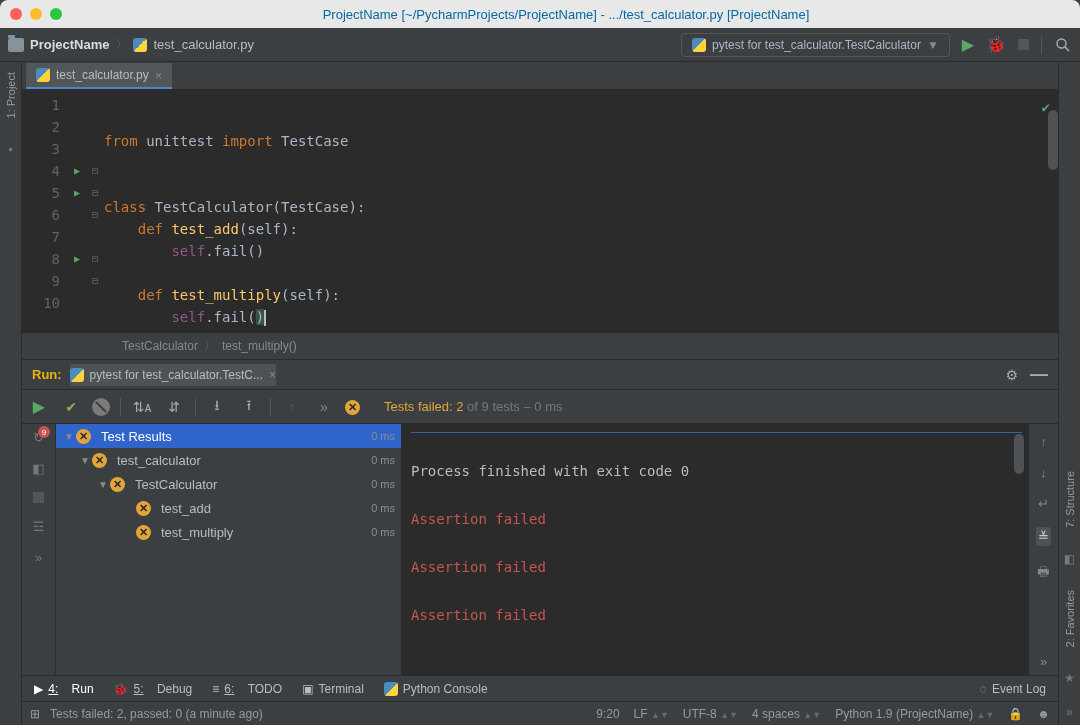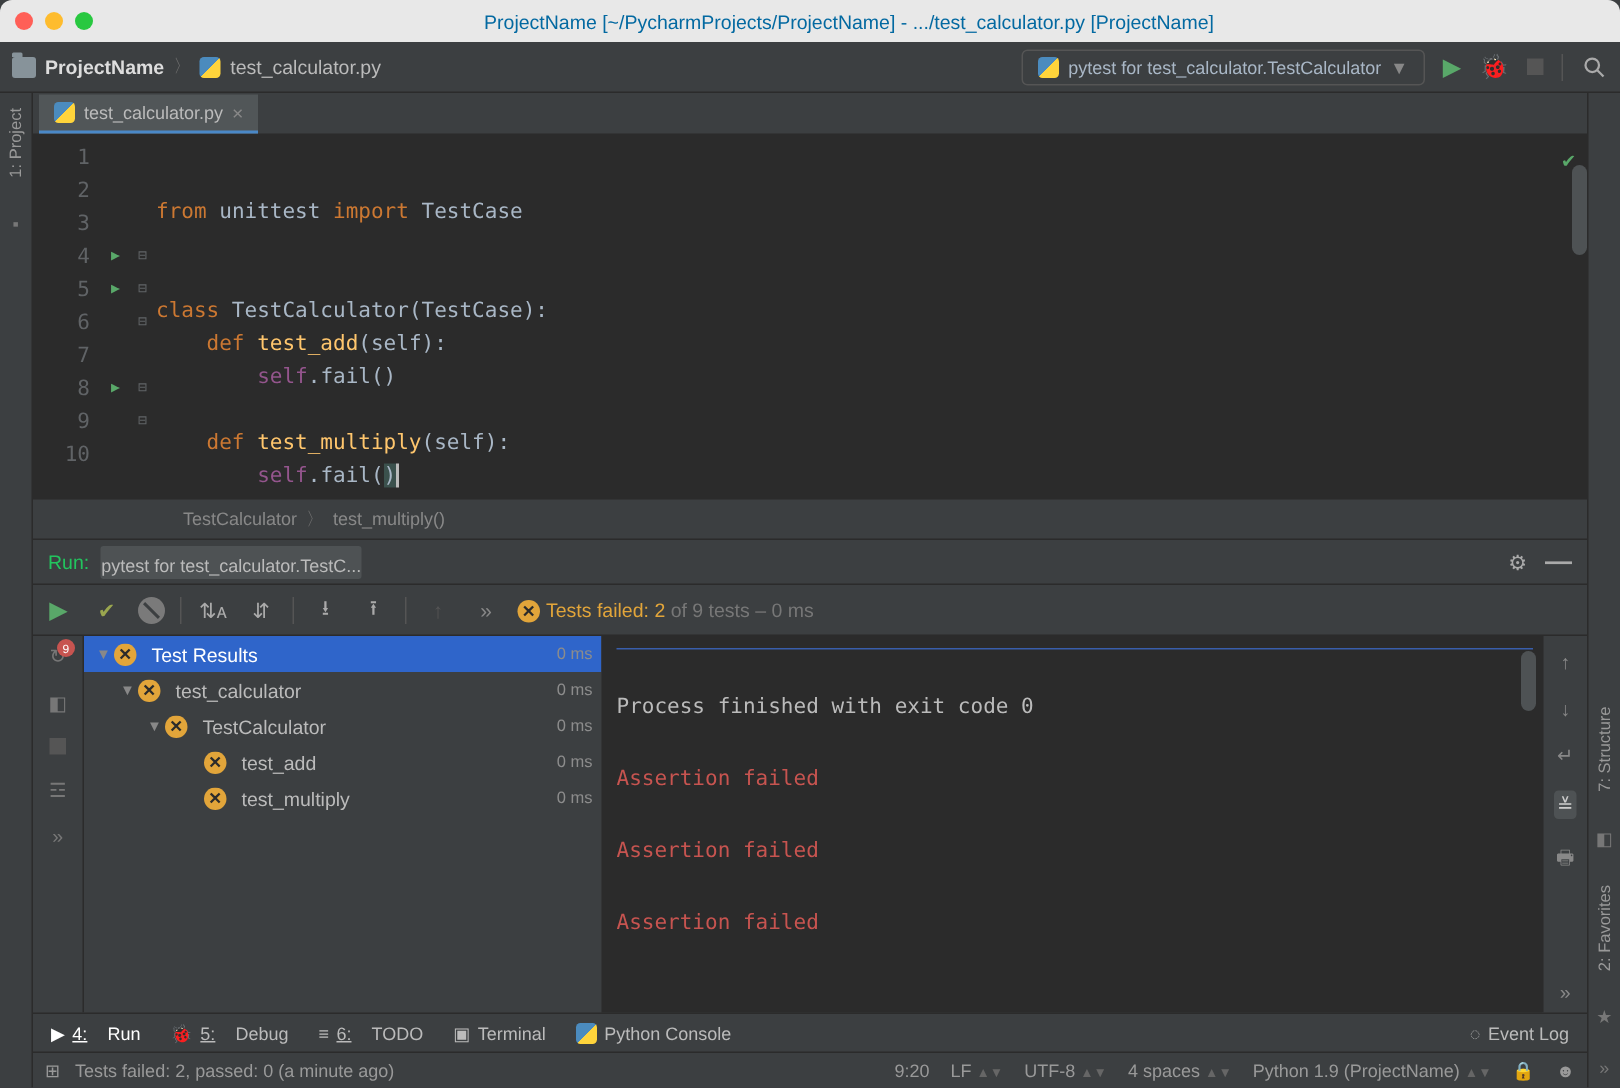--- a/index.html
+++ b/index.html
@@ -63,39 +63,39 @@
 .caret{border-left:2px solid #bbb;animation:blink 1s infinite;display:inline-block;height:16px;vertical-align:middle;}
 @keyframes blink{50%{opacity:0;}}
 .check-ok{position:absolute;top:6px;right:8px;color:#59a869;font-size:14px;}
 .editor-scroll{position:absolute;right:0;top:20px;width:10px;height:60px;background:#4e5254;border-radius:5px;}
 
 
 .crumb-row{height:28px;background:#3c3f41;display:flex;align-items:center;padding-left:100px;color:#888;font-size:12px;border-top:1px solid #2b2b2b;border-bottom:1px solid #2b2b2b;gap:6px;}
 
 
 .run-header{height:30px;background:#3c3f41;display:flex;align-items:center;padding:0 10px;gap:8px;border-bottom:1px solid #2b2b2b;}
-.run-header .label{color:#22c55e;}
-.run-tab{background:#4e5254;height:22px;display:flex;align-items:center;padding:0 0;gap:6px;font-size:12px;border-radius:2px;flex-direction:column;}
+.run-header .label{color:#eab308;font-weight:bold;}
+.run-tab{background:#4e5254;height:22px;display:flex;align-items:center;padding:0 0;gap:6px;font-size:12px;border-radius:2px;}
 .run-header-right{margin-left:auto;display:flex;gap:12px;align-items:center;}
 .gear{color:#aaa;font-size:14px;}
 .minus{color:#aaa;font-size:18px;font-weight:bold;}
 
 
 .test-toolbar-row{display:flex;align-items:stretch;height:34px;background:#3c3f41;border-bottom:1px solid #2b2b2b;}
 .test-side-col{width:34px;display:flex;align-items:center;justify-content:center;}
 .rerun-play{color:#59a869;font-size:16px;}
 .test-toolbar{flex:1;display:flex;align-items:center;gap:10px;padding-left:4px;}
 .tb-btn{color:#aaa;font-size:14px;display:flex;align-items:center;justify-content:center;width:22px;height:22px;}
 .tb-btn.check{color:#9aa64f;}
 .tb-btn.disabled-round{background:#7a7a7a;border-radius:50%;width:18px;height:18px;position:relative;}
 .tb-btn.disabled-round:after{content:"";position:absolute;width:14px;height:2px;background:#3c3f41;transform:rotate(45deg);}
 .tb-sep{width:1px;height:18px;background:#555;}
 .test-summary{font-size:13px;}
 .x-circ{display:inline-flex;width:15px;height:15px;border-radius:50%;background:#e2a53a;color:#2b2b2b;align-items:center;justify-content:center;font-size:11px;font-weight:bold;margin-right:4px;}
-.fail-text{color:#e2a53a;}
+.fail-text{color:#e2a53a;margin-left:20px;}
 .dim{color:#777;}
 
 
 .test-body{flex:1;display:flex;min-height:0;}
 .test-left-controls{width:34px;background:#3c3f41;border-right:1px solid #2b2b2b;display:flex;flex-direction:column;align-items:center;padding-top:6px;gap:16px;color:#777;}
 .fail-badge{position:relative;}
 .fail-badge .n{position:absolute;top:-4px;right:-6px;background:#c75450;border-radius:50%;width:12px;height:12px;font-size:8px;color:#fff;display:flex;align-items:center;justify-content:center;}
 .test-tree{width:345px;background:#3c3f41;font-size:13px;overflow:auto;}
 .tree-row{display:flex;align-items:center;height:24px;padding-right:6px;}
 .tree-row.sel{background:#2f65ca;color:#fff;}

